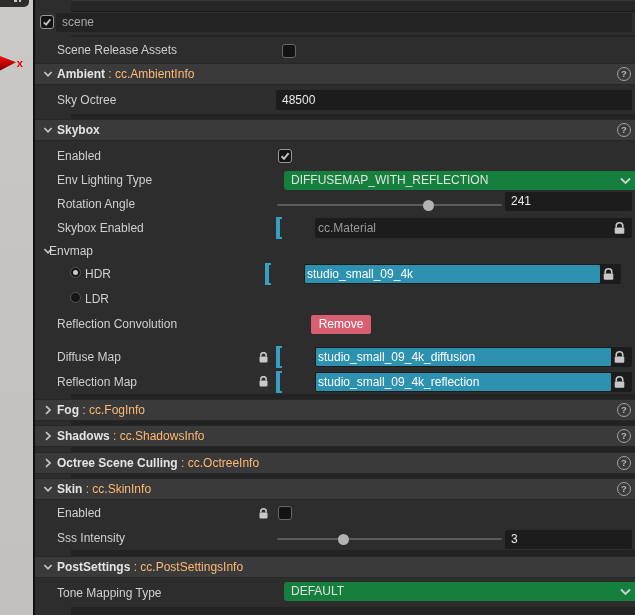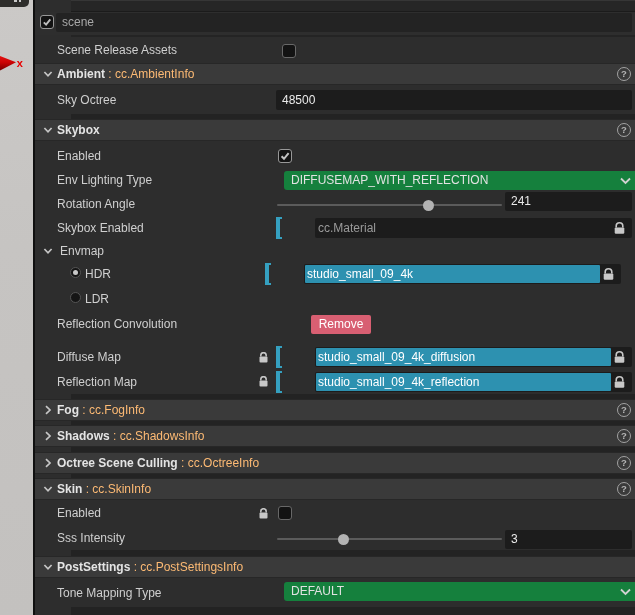--- a/index.html
+++ b/index.html
@@ -138,21 +138,21 @@
         </svg>
       </div>
       <div class="bracket"></div>
     </div>
   </div>
 
   <div class="row" style="top:240px;height:21px">
     <svg class="arrow" viewBox="0 0 10 10">
         <path d="M1.4 3 L5 6.8 L8.6 3" stroke="#c6c6c6" stroke-width="1.7" fill="none"></path>
       </svg>
-    <span class="lbl" style="left:25px">Envmap</span>
+    <span class="lbl" style="left:14px">Envmap</span>
   </div>
 
   <div class="row" style="top:261px;height:25px">
     <div class="radio on" style="left:35px;top:6px"></div>
     <span class="lbl" style="left:50px">HDR</span>
     <div class="assetf" style="left:230px;top:3px;width:356px">
       <div class="afbody">
           <div class="affill">studio_small_09_4k</div>
         <svg class="lock" style="right:7px;top:4px" width="11" height="12" viewBox="0 0 11 12">
           <path d="M2.2 5.6 V4.1 a3.3 3.3 0 0 1 6.6 0 V5.6" stroke="#c8c8c8" stroke-width="1.6" fill="none"></path>

